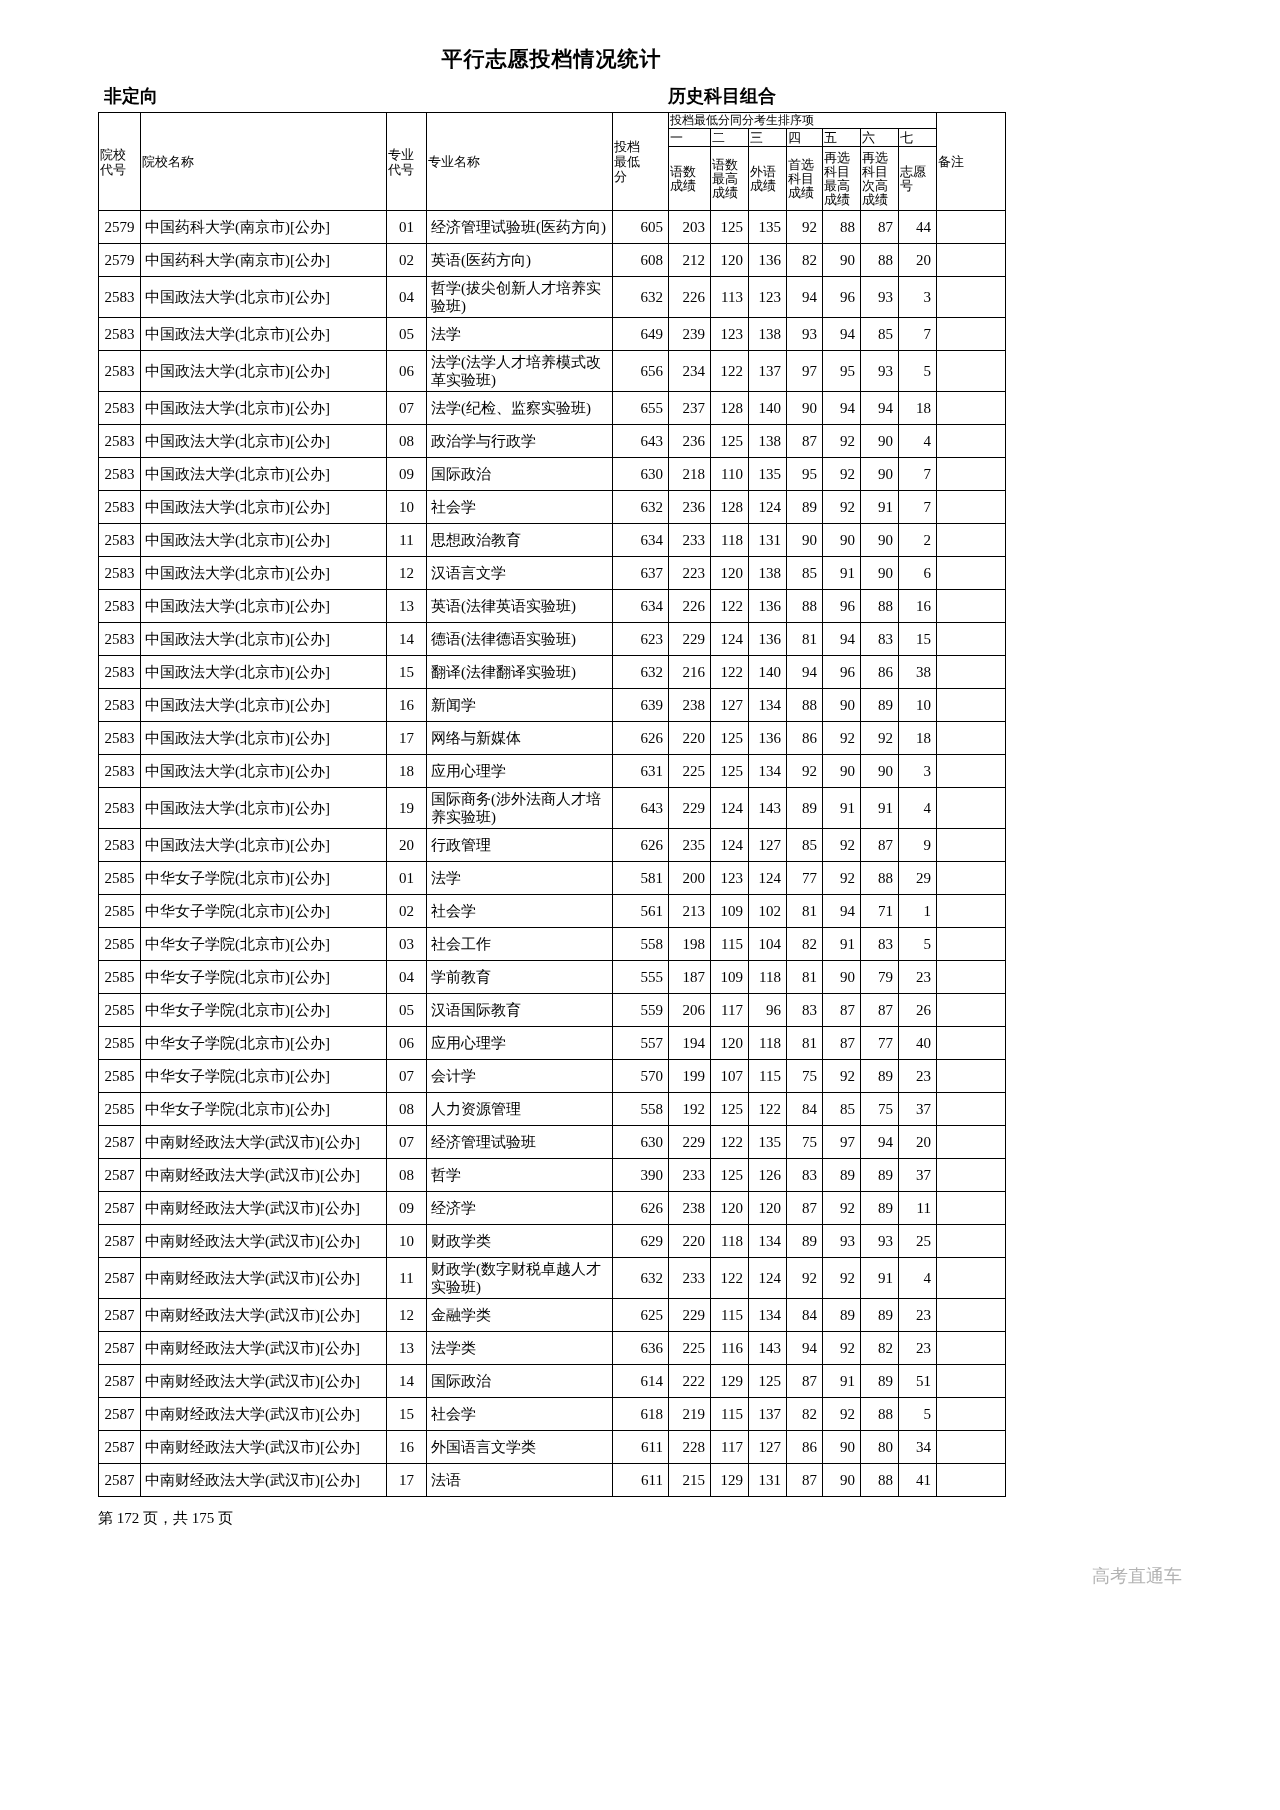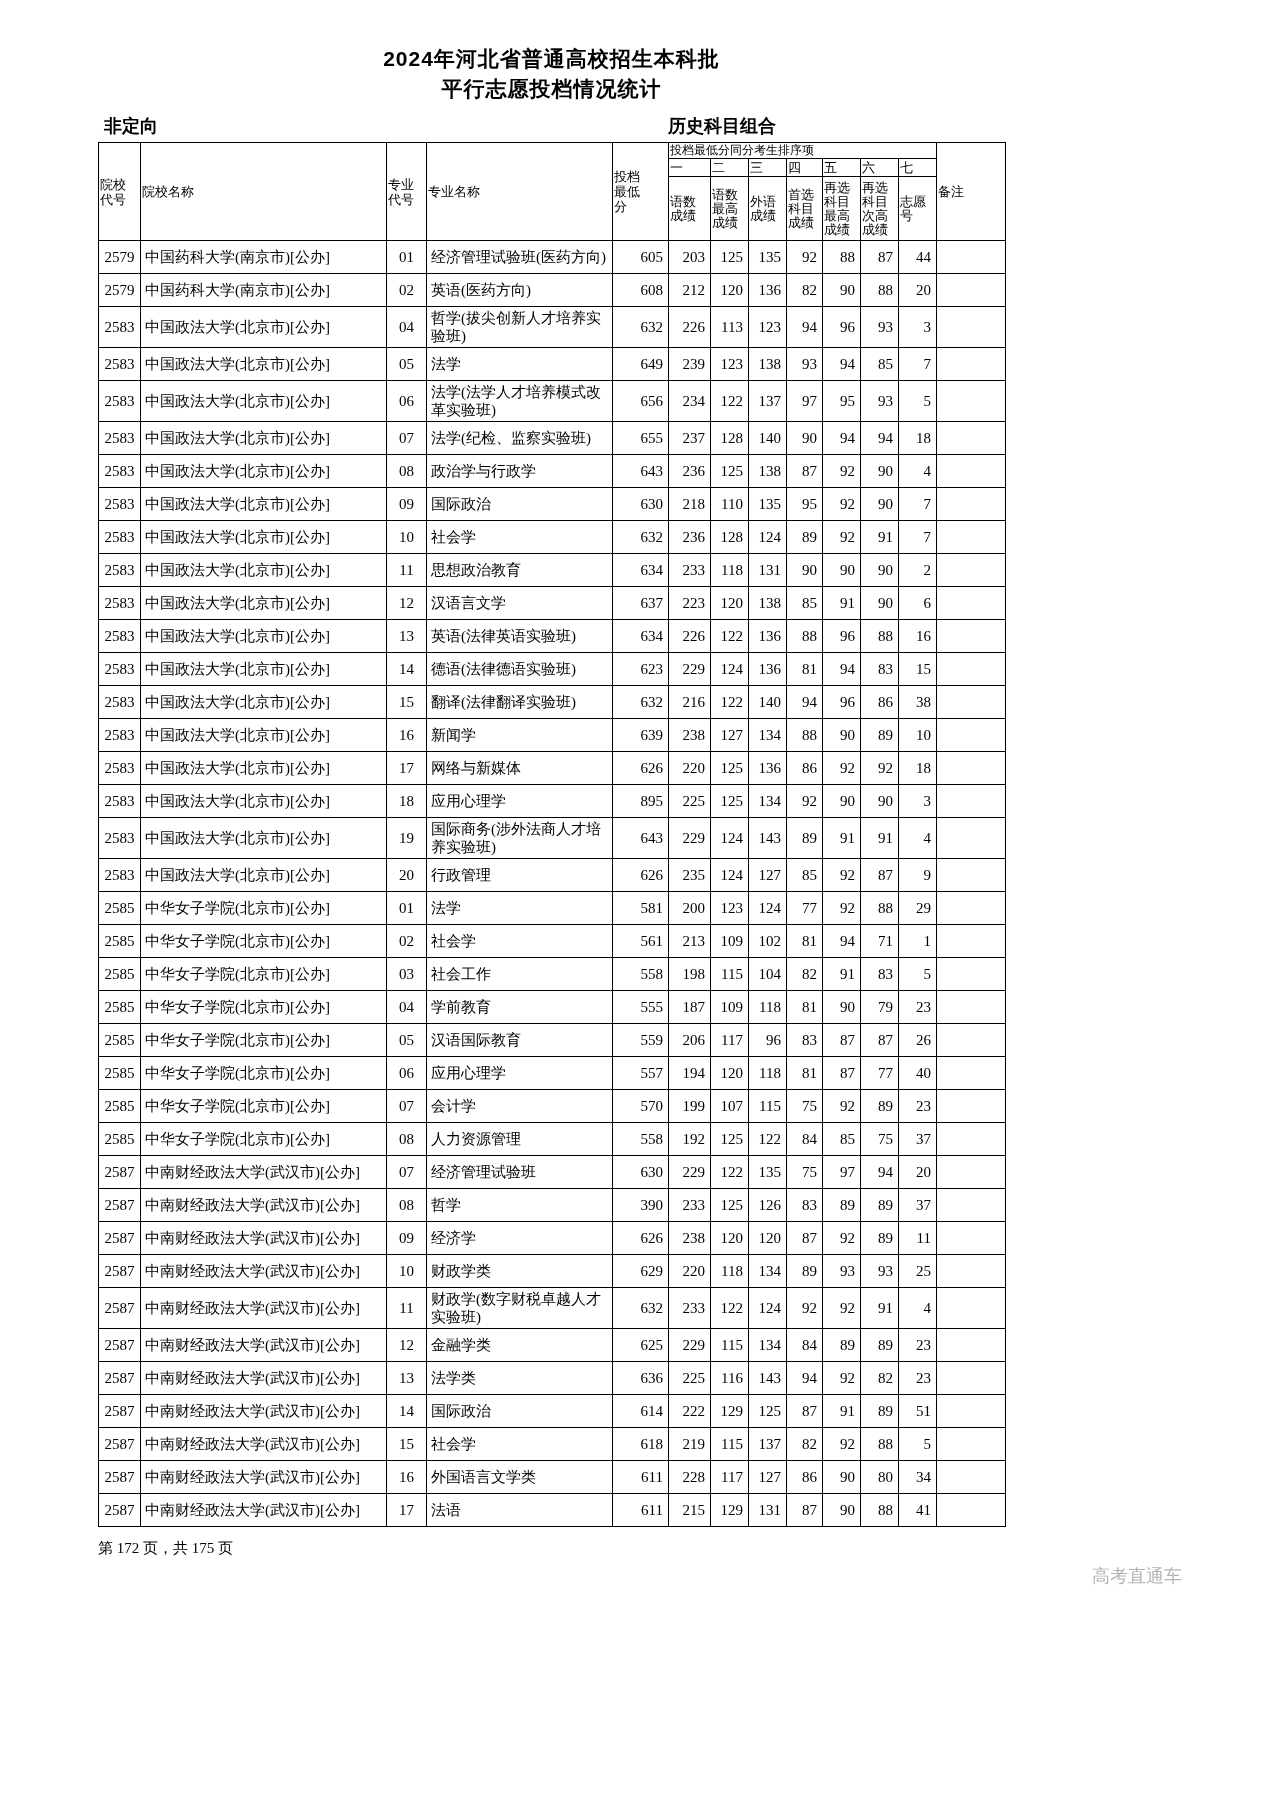--- a/index.html
+++ b/index.html
@@ -62,21 +62,20 @@
     color:#b3b3b3; font-size:18px;
     font-family:"Liberation Sans","DejaVu Sans",sans-serif;
   }
 </style>
 </head>
 <body>
 
 <div class="page">
 
   <div class="title-block">
-    <div>2024年河北省普通高校招生本科批</div>
     <div>平行志愿投档情况统计</div>
   </div>
 
   <div class="labels-row">
     <span class="label-left">非定向</span>
     <span class="label-right">历史科目组合</span>
   </div>
 
   <table class="score-table">
     <colgroup>
@@ -379,21 +378,21 @@
           <td class="a-r">92</td>
           <td class="a-r">92</td>
           <td class="a-r">18</td>
           <td class="a-c"></td>
         </tr>
         <tr>
           <td class="a-c">2583</td>
           <td class="a-l">中国政法大学(北京市)[公办]</td>
           <td class="a-c">18</td>
           <td class="a-l">应用心理学</td>
-          <td class="a-r">895</td>
+          <td class="a-r">631</td>
           <td class="a-r">225</td>
           <td class="a-r">125</td>
           <td class="a-r">134</td>
           <td class="a-r">92</td>
           <td class="a-r">90</td>
           <td class="a-r">90</td>
           <td class="a-r">3</td>
           <td class="a-c"></td>
         </tr>
         <tr>

